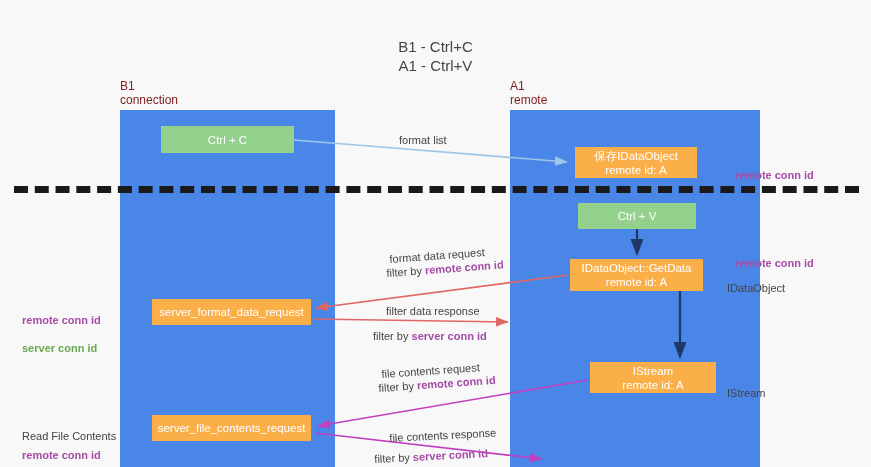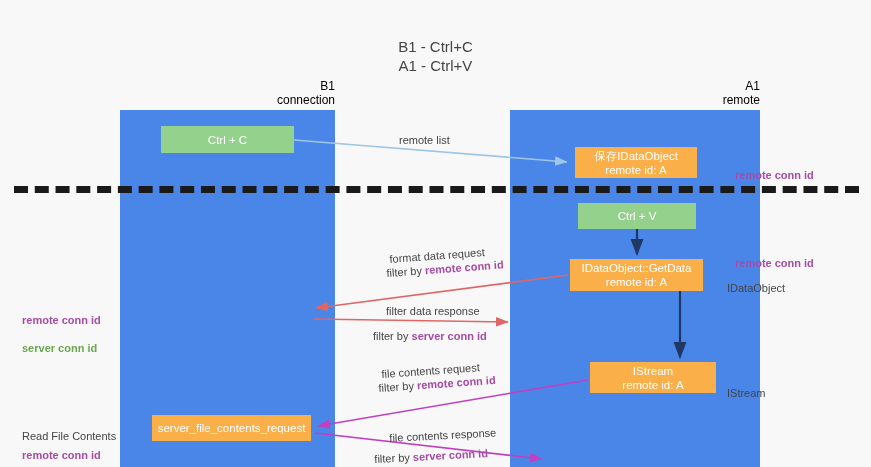--- a/index.html
+++ b/index.html
@@ -30,24 +30,24 @@
     width: 871px;
     text-align: center;
     font-size: 15px;
     line-height: 19px;
     color: #444444;
     white-space: pre-line;
   }
 
   
   .col-header {
-    text-align: right;
+    text-align: left;
     font-size: 12px;
     line-height: 14px;
-    color: #000000;
+    color: #7f1d1d;
     white-space: pre-line;
   }
   #hdr-b1 { left: 120px; top: 48px; width: 215px; }
   #hdr-a1 { left: 510px; top: 48px; width: 250px; }
 
   
   .lane {
     background: #4a86e8;
     top: 79px;
     height: 382px;
@@ -188,25 +188,26 @@
 
     <path d="M315,402 L542,428" stroke="#c140c1" stroke-width="1.6" fill="none" marker-end="url(#ah-magenta)"></path>
   </svg>
 
   <div class="abs node green" id="n-ctrlc">Ctrl + C</div>
   <div class="abs node orange" id="n-save">保存IDataObject
 remote id: A</div>
   <div class="abs node green" id="n-ctrlv">Ctrl + V</div>
   <div class="abs node orange" id="n-getdata">IDataObject::GetData
 remote id: A</div>
+  <div class="abs node orange" id="n-sfdreq">server_format_data_request</div>
   <div class="abs node orange" id="n-istream">IStream
 remote id: A</div>
   <div class="abs node orange" id="n-sfcreq">server_file_contents_request</div>
 
-  <div class="abs edge-label" id="el-formatlist">remote list</div>
+  <div class="abs edge-label" id="el-formatlist">format list</div>
 
   <div class="abs edge-label" id="el-fdreq-a">format data request</div>
   <div class="abs edge-label" id="el-fdreq-b"><span>filter by </span><b class="remote">remote conn id</b></div>
 
   <div class="abs edge-label" id="el-fdres-a">filter data response</div>
   <div class="abs edge-label" id="el-fdres-b"><span>filter by </span><b class="server">server conn id</b></div>
 
   <div class="abs edge-label" id="el-fcreq-a">file contents request</div>
   <div class="abs edge-label" id="el-fcreq-b"><span>filter by </span><b class="remote">remote conn id</b></div>
 

